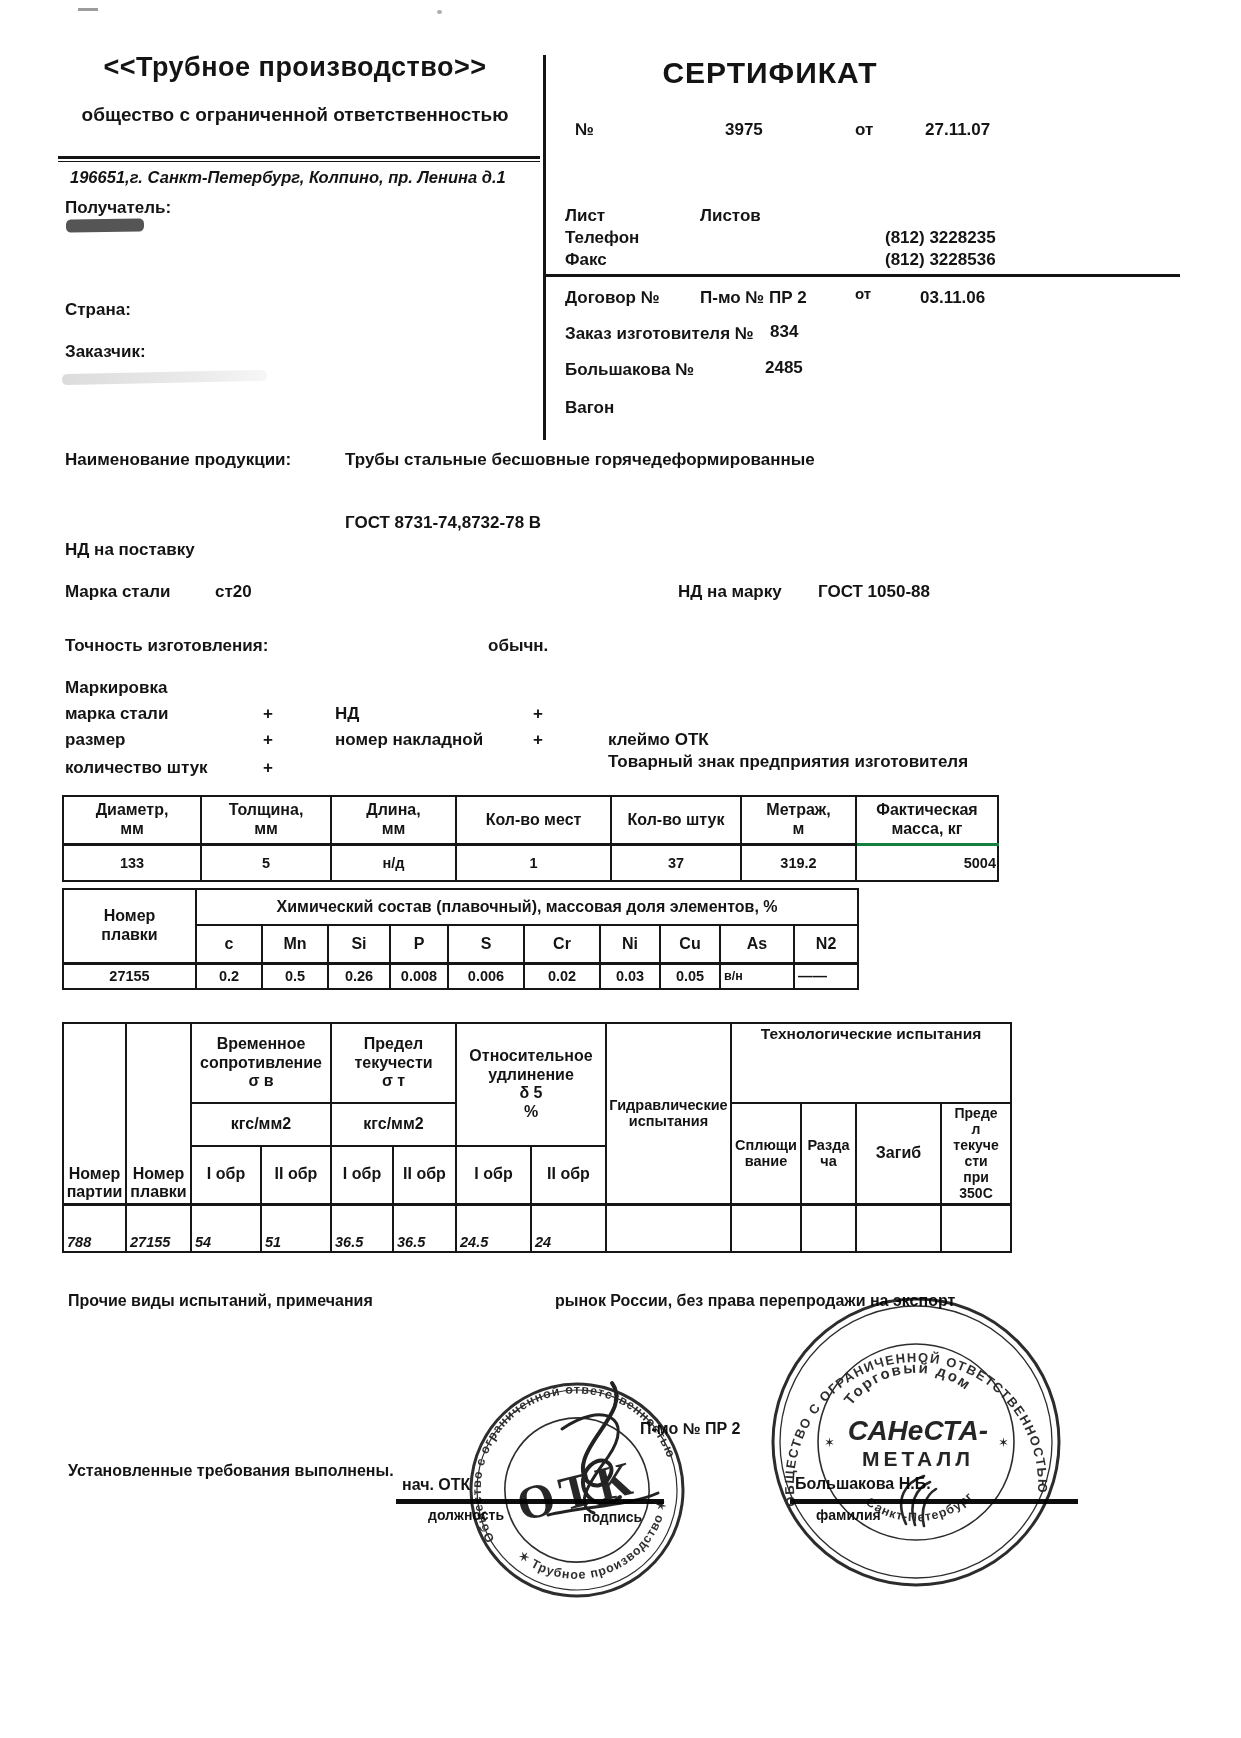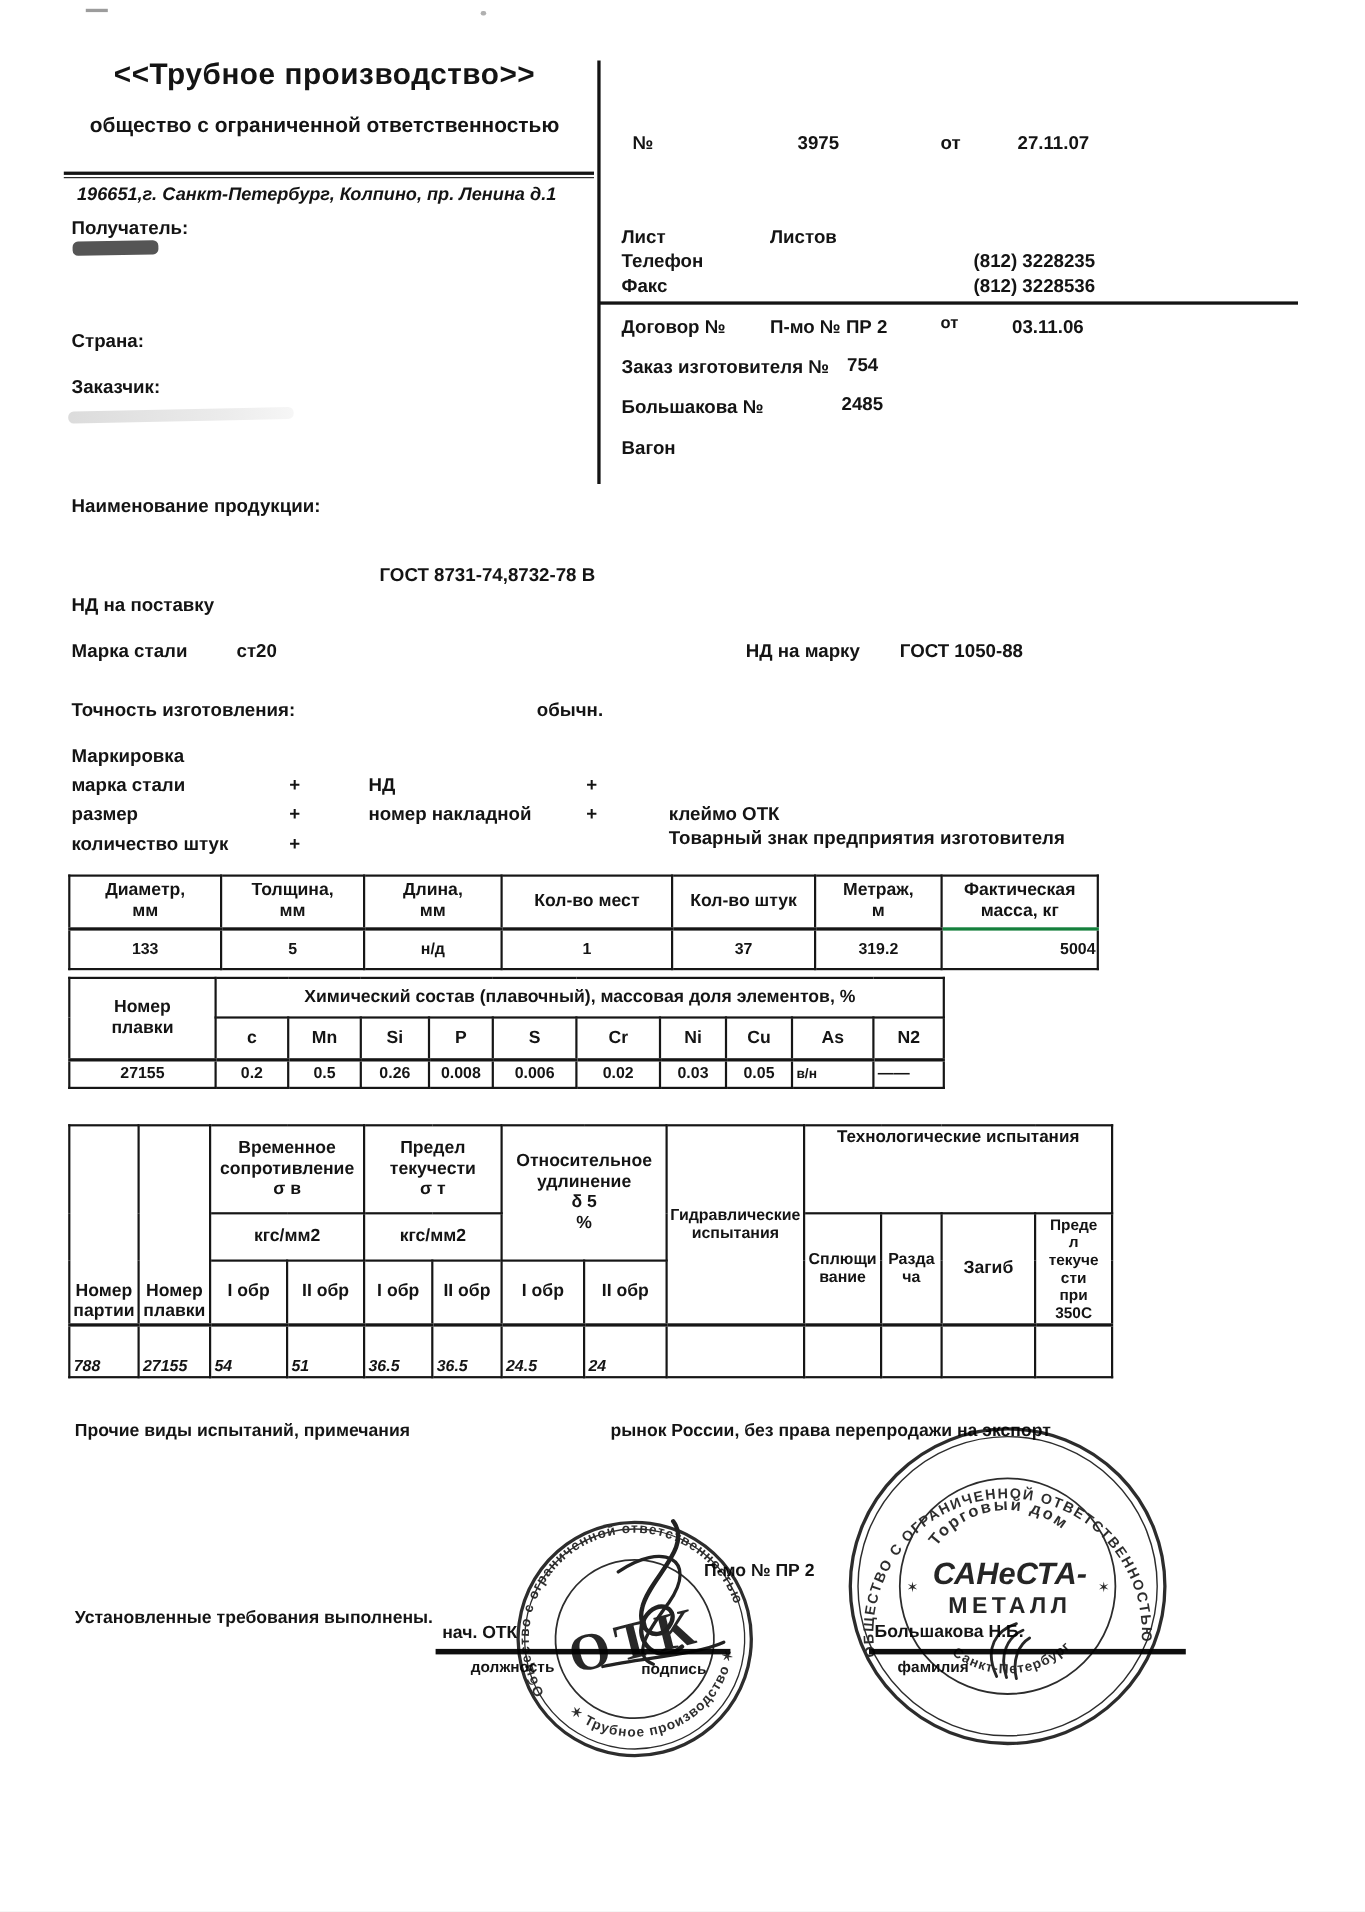--- a/index.html
+++ b/index.html
@@ -36,20 +36,21 @@
   <div class="t ital" style="left:70px;top:168px;font-size:16.5px;">196651,г. Санкт-Петербург, Колпино, пр. Ленина д.1</div>
   <div class="t" style="left:65px;top:198px;">Получатель:</div>
   <div class="smudge" style="left:66px;top:219px;width:78px;height:13px;background:#2b2b2b;opacity:.8;transform:rotate(-1deg);"></div>
 
   <div class="t" style="left:65px;top:300px;">Страна:</div>
   <div class="t" style="left:65px;top:342px;">Заказчик:</div>
   <div class="smudge" style="left:62px;top:372px;width:205px;height:11px;background:linear-gradient(90deg,#9a9a9a,#c8c8c8 70%,#e6e6e6);opacity:.35;transform:rotate(-1.2deg);"></div>
 
   <div class="rule" style="left:543px;top:55px;width:3px;height:385px;"></div>
 
+  <div class="t center" style="left:560px;top:56px;width:420px;font-size:30px;letter-spacing:1px;">СЕРТИФИКАТ</div>
 
   <div class="t" style="left:575px;top:120px;">№</div>
   <div class="t" style="left:725px;top:120px;">3975</div>
   <div class="t" style="left:855px;top:120px;">от</div>
   <div class="t" style="left:925px;top:120px;">27.11.07</div>
 
   <div class="t" style="left:565px;top:206px;">Лист</div>
   <div class="t" style="left:700px;top:206px;">Листов</div>
   <div class="t" style="left:565px;top:228px;">Телефон</div>
   <div class="t" style="left:885px;top:228px;">(812) 3228235</div>
@@ -57,28 +58,29 @@
   <div class="t" style="left:885px;top:250px;">(812) 3228536</div>
 
   <div class="rule" style="left:545px;top:274px;width:635px;height:3px;"></div>
 
   <div class="t" style="left:565px;top:288px;">Договор №</div>
   <div class="t" style="left:700px;top:288px;">П-мо № ПР 2</div>
   <div class="t" style="left:855px;top:285px;font-size:15px;">от</div>
   <div class="t" style="left:920px;top:288px;">03.11.06</div>
 
   <div class="t" style="left:565px;top:324px;">Заказ изготовителя №</div>
-  <div class="t" style="left:770px;top:322px;">754</div>
+  <div class="t" style="left:770px;top:322px;">834</div>
 
   <div class="t" style="left:565px;top:360px;">Большакова №</div>
   <div class="t" style="left:765px;top:358px;">2485</div>
 
   <div class="t" style="left:565px;top:398px;">Вагон</div>
 
   <div class="t" style="left:65px;top:450px;">Наименование продукции:</div>
+  <div class="t" style="left:345px;top:450px;">Трубы стальные бесшовные горячедеформированные</div>
   <div class="t" style="left:345px;top:513px;">ГОСТ 8731-74,8732-78 В</div>
 
   <div class="t" style="left:65px;top:540px;">НД на поставку</div>
 
   <div class="t" style="left:65px;top:582px;">Марка стали</div>
   <div class="t" style="left:215px;top:582px;">ст20</div>
   <div class="t" style="left:678px;top:582px;">НД на марку</div>
   <div class="t" style="left:818px;top:582px;">ГОСТ 1050-88</div>
 
   <div class="t" style="left:65px;top:636px;">Точность изготовления:</div>

